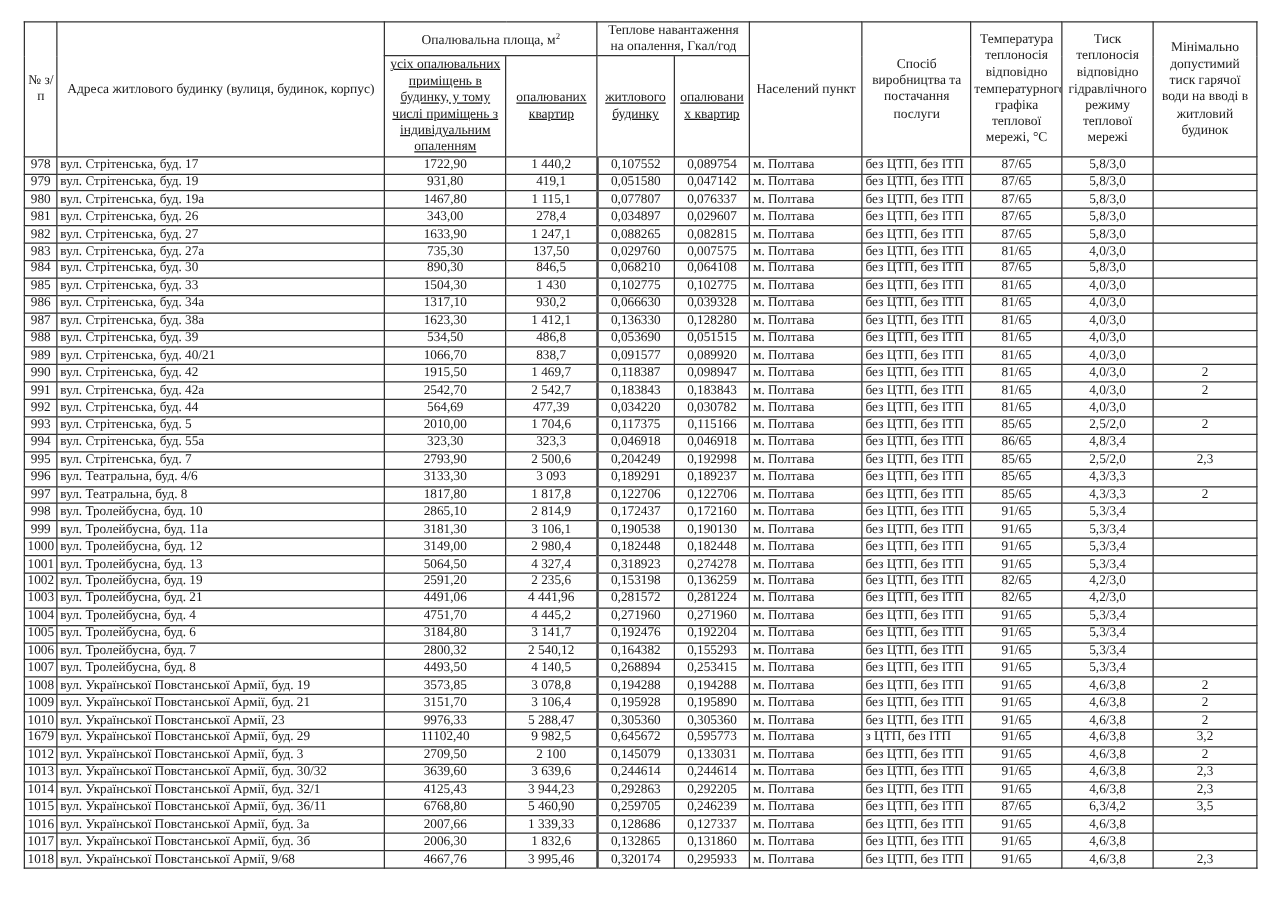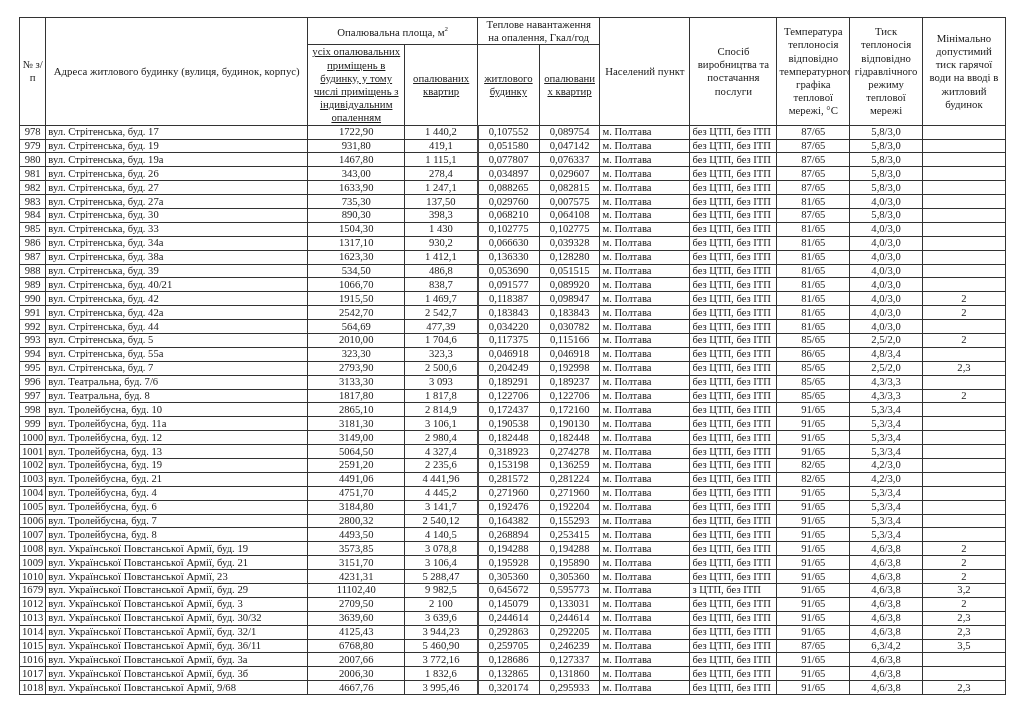--- a/index.html
+++ b/index.html
@@ -137,21 +137,21 @@
         <td class="l">м. Полтава</td>
         <td class="l">без ЦТП, без ІТП</td>
         <td class="c">81/65</td>
         <td class="c">4,0/3,0</td>
         <td class="c"></td>
       </tr>
       <tr>
         <td class="c">984</td>
         <td class="l">вул. Стрітенська, буд. 30</td>
         <td class="num">890,30</td>
-        <td class="num blue-l">398,3</td>
+        <td class="num blue-l">846,5</td>
         <td class="num thick-l">0,068210</td>
         <td class="num">0,064108</td>
         <td class="l">м. Полтава</td>
         <td class="l">без ЦТП, без ІТП</td>
         <td class="c">87/65</td>
         <td class="c">5,8/3,0</td>
         <td class="c"></td>
       </tr>
       <tr>
         <td class="c">985</td>
@@ -291,21 +291,21 @@
         <td class="num thick-l">0,204249</td>
         <td class="num">0,192998</td>
         <td class="l">м. Полтава</td>
         <td class="l">без ЦТП, без ІТП</td>
         <td class="c">85/65</td>
         <td class="c">2,5/2,0</td>
         <td class="c">2,3</td>
       </tr>
       <tr>
         <td class="c">996</td>
-        <td class="l">вул. Театральна, буд. 7/6</td>
+        <td class="l">вул. Театральна, буд. 4/6</td>
         <td class="num">3133,30</td>
         <td class="num blue-l">3 093</td>
         <td class="num thick-l">0,189291</td>
         <td class="num">0,189237</td>
         <td class="l">м. Полтава</td>
         <td class="l">без ЦТП, без ІТП</td>
         <td class="c">85/65</td>
         <td class="c">4,3/3,3</td>
         <td class="c"></td>
       </tr>
@@ -474,21 +474,21 @@
         <td class="num">0,195890</td>
         <td class="l">м. Полтава</td>
         <td class="l">без ЦТП, без ІТП</td>
         <td class="c">91/65</td>
         <td class="c">4,6/3,8</td>
         <td class="c">2</td>
       </tr>
       <tr>
         <td class="c">1010</td>
         <td class="l">вул. Української Повстанської Армії, 23</td>
-        <td class="num">4231,31</td>
+        <td class="num">9976,33</td>
         <td class="num blue-l">5 288,47</td>
         <td class="num thick-l">0,305360</td>
         <td class="num">0,305360</td>
         <td class="l">м. Полтава</td>
         <td class="l">без ЦТП, без ІТП</td>
         <td class="c">91/65</td>
         <td class="c">4,6/3,8</td>
         <td class="c">2</td>
       </tr>
       <tr>
@@ -553,21 +553,21 @@
         <td class="l">м. Полтава</td>
         <td class="l">без ЦТП, без ІТП</td>
         <td class="c">87/65</td>
         <td class="c">6,3/4,2</td>
         <td class="c">3,5</td>
       </tr>
       <tr>
         <td class="c">1016</td>
         <td class="l">вул. Української Повстанської Армії, буд. 3а</td>
         <td class="num">2007,66</td>
-        <td class="num blue-l">3 772,16</td>
+        <td class="num blue-l">1 339,33</td>
         <td class="num thick-l">0,128686</td>
         <td class="num">0,127337</td>
         <td class="l">м. Полтава</td>
         <td class="l">без ЦТП, без ІТП</td>
         <td class="c">91/65</td>
         <td class="c">4,6/3,8</td>
         <td class="c"></td>
       </tr>
       <tr>
         <td class="c">1017</td>

